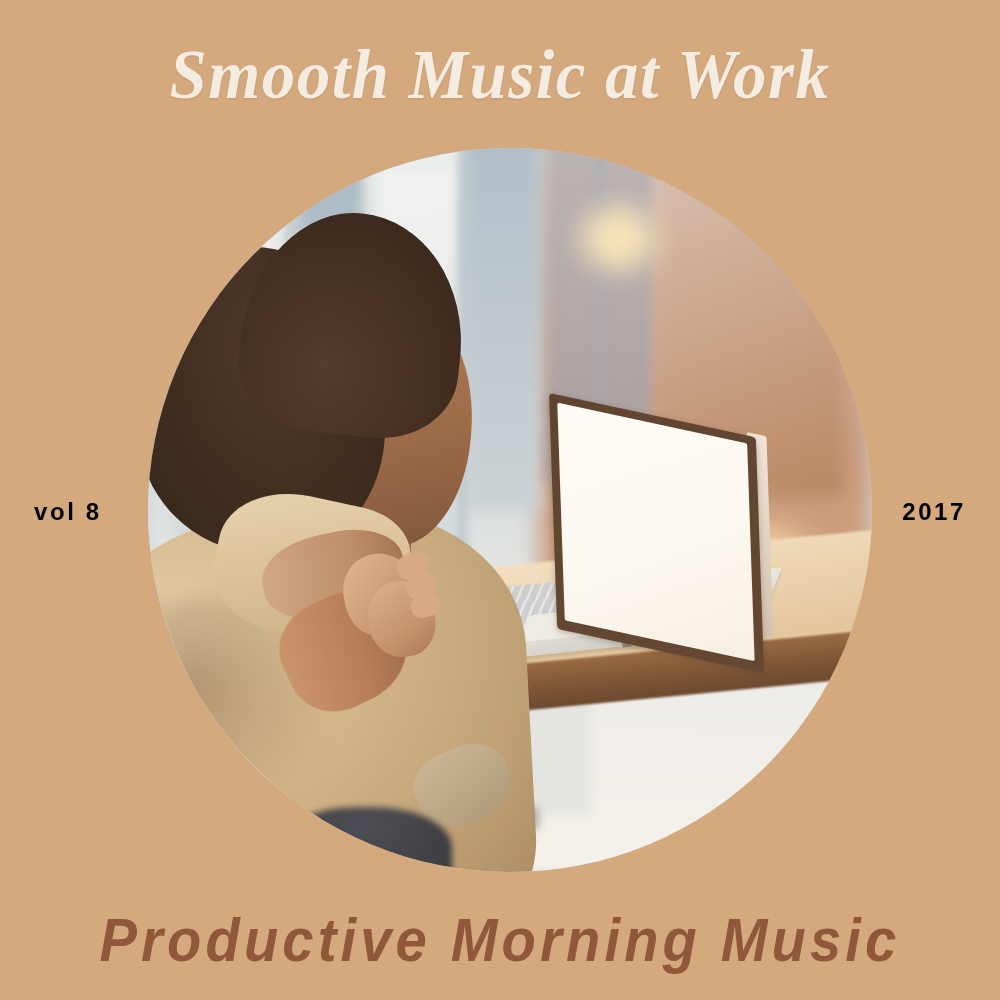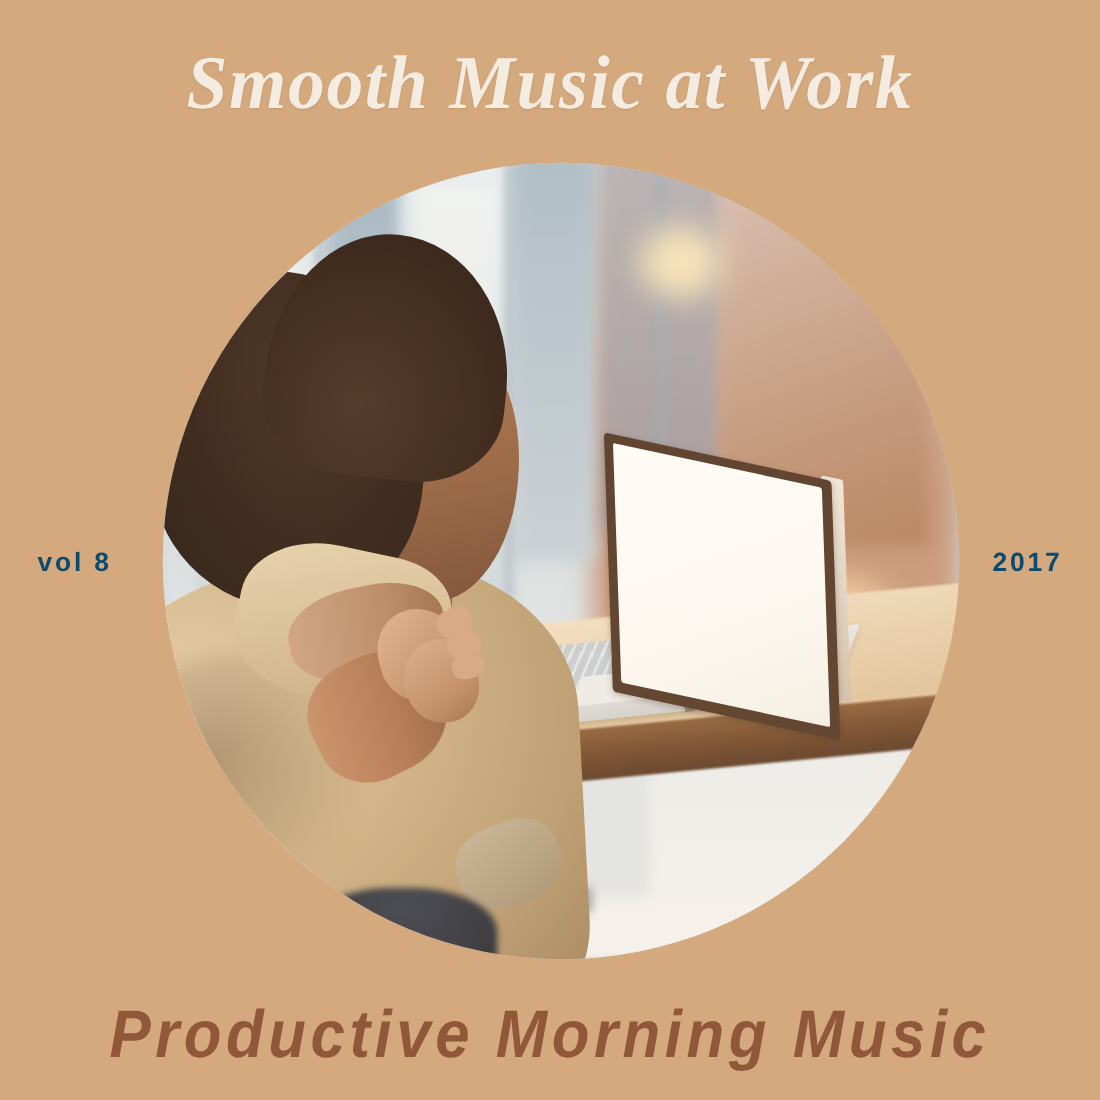--- a/index.html
+++ b/index.html
@@ -42,21 +42,21 @@
   }
 
   
   .side-label {
     position: absolute;
     top: 498px;
     font-family: "Liberation Sans", sans-serif;
     font-weight: 700;
     font-size: 24px;
     letter-spacing: 2.6px;
-    color: #0c4a6e;
+    color: #000000;
     white-space: nowrap;
   }
   #volume-label { left: 34px; }
   #year-label   { right: 34px; }
 
   
   #album-subtitle {
     position: absolute;
     bottom: 26px;
     left: 0;

